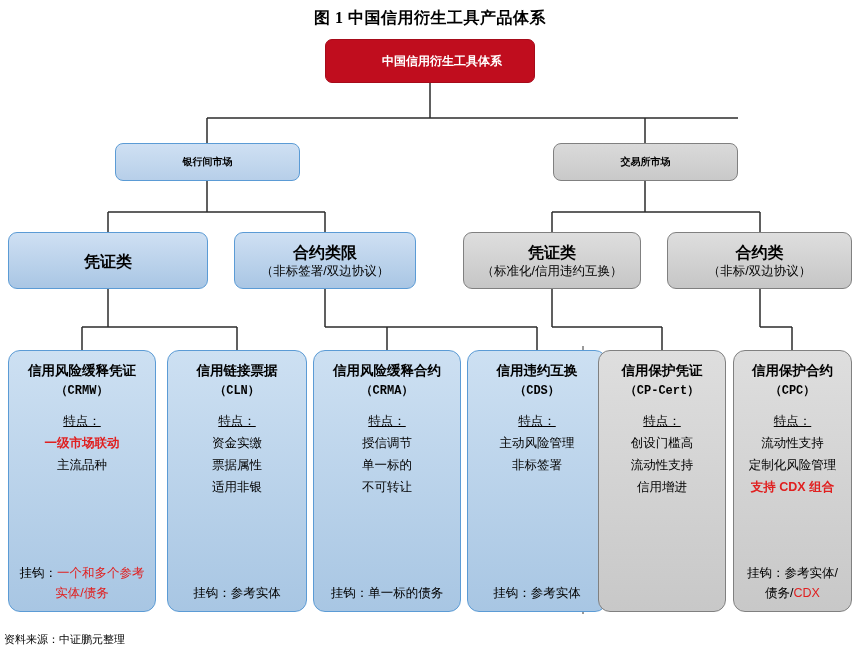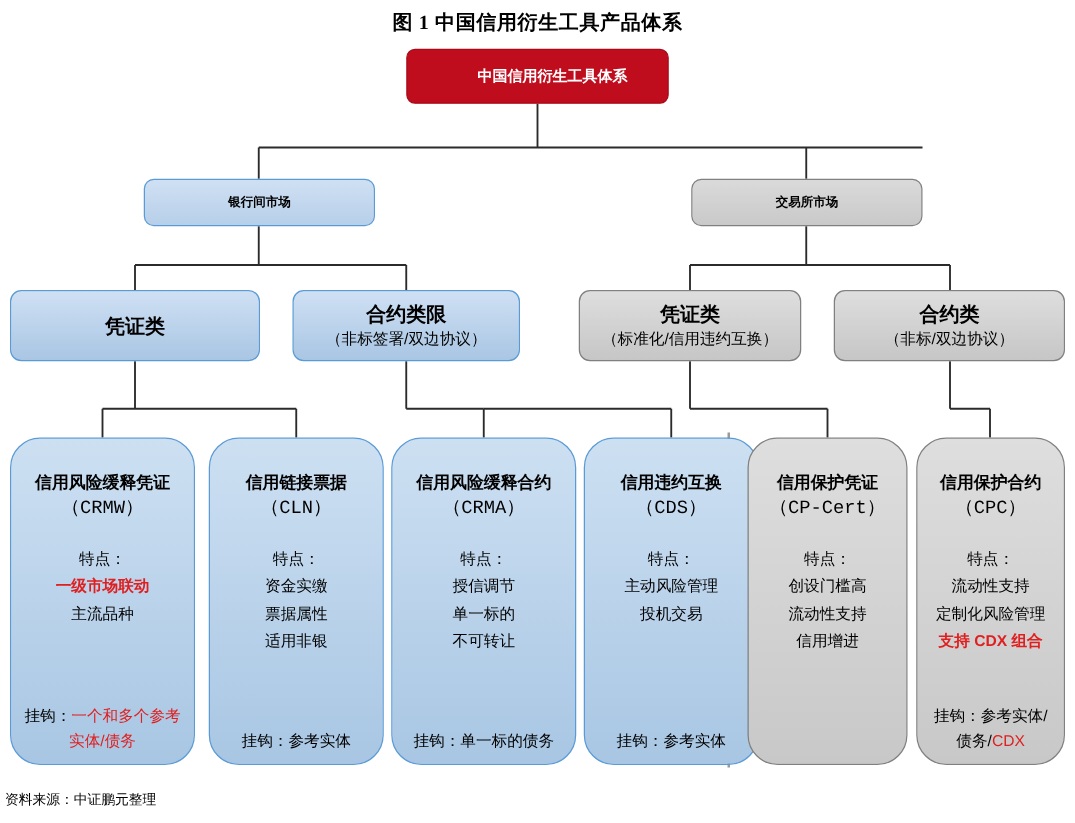--- a/index.html
+++ b/index.html
@@ -56,35 +56,35 @@
   }
   .cat .hd{font-weight:bold;font-size:16px;line-height:18px;}
   .cat .sb{font-size:12.5px;line-height:18px;}
   .cat1{left:8px;top:232px;width:200px;}
   .cat2{left:234px;top:232px;width:182px;}
   .cat3{left:463px;top:232px;width:178px;}
   .cat4{left:667px;top:232px;width:185px;}
 
   
   .card{
-    border-radius:24px;top:350px;height:262px;
-    padding:25px 5px 8px;justify-content:flex-end;
+    border-radius:12px;top:350px;height:262px;
+    padding:10px 5px 8px;justify-content:flex-end;
   }
   .card-blue{
     background:linear-gradient(180deg,#cde0f2 0%,#a8c6e3 100%);
     border:1.7px solid #5B9BD5;
   }
   .card-gray{
     background:linear-gradient(180deg,#dedede 0%,#c8c8c8 100%);
     border:1.7px solid #808080;
   }
   .card .name{font-weight:bold;font-size:13.5px;line-height:20px;}
-  .card .abbr{font-weight:normal;font-size:15px;line-height:21px;
+  .card .abbr{font-weight:bold;font-size:12px;line-height:21px;
               font-family:"Liberation Mono","DejaVu Sans Mono",monospace;}
-  .card .feat-label{font-size:12.5px;line-height:22px;margin-top:19px;}
+  .card .feat-label{font-size:12.5px;line-height:22px;margin-top:8px;text-decoration:underline;}
   .card .feat{font-size:12.5px;line-height:22px;}
   .card .feat.red{color:#E02020;font-weight:bold;}
   .card .spacer{flex:1 1 auto;min-height:8px;}
   .card .link{font-size:12.5px;line-height:20px;width:100%;
               padding:0 4px;box-sizing:border-box;}
   .card .link .red{color:#E02020;}
 
   .c1{left:8px;width:148px;}
   .c2{left:167px;width:140px;}
   .c3{left:313px;width:148px;}
@@ -198,21 +198,21 @@
       <div class="feat">单一标的</div>
       <div class="feat">不可转让</div>
       <div class="spacer"></div>
       <div class="link"><span>挂钩：</span><span>单一标的债务</span></div>
     </div>
   <div class="node card card-blue c4">
       <div class="name">信用违约互换</div>
       <div class="abbr">（CDS）</div>
       <div class="feat-label">特点：</div>
       <div class="feat">主动风险管理</div>
-      <div class="feat">投机交易</div>
+      <div class="feat">非标签署</div>
       <div class="spacer"></div>
       <div class="link"><span>挂钩：</span><span>参考实体</span></div>
     </div>
   <div class="node card card-gray c5">
       <div class="name">信用保护凭证</div>
       <div class="abbr">（CP-Cert）</div>
       <div class="feat-label">特点：</div>
       <div class="feat">创设门槛高</div>
       <div class="feat">流动性支持</div>
       <div class="feat">信用增进</div>

